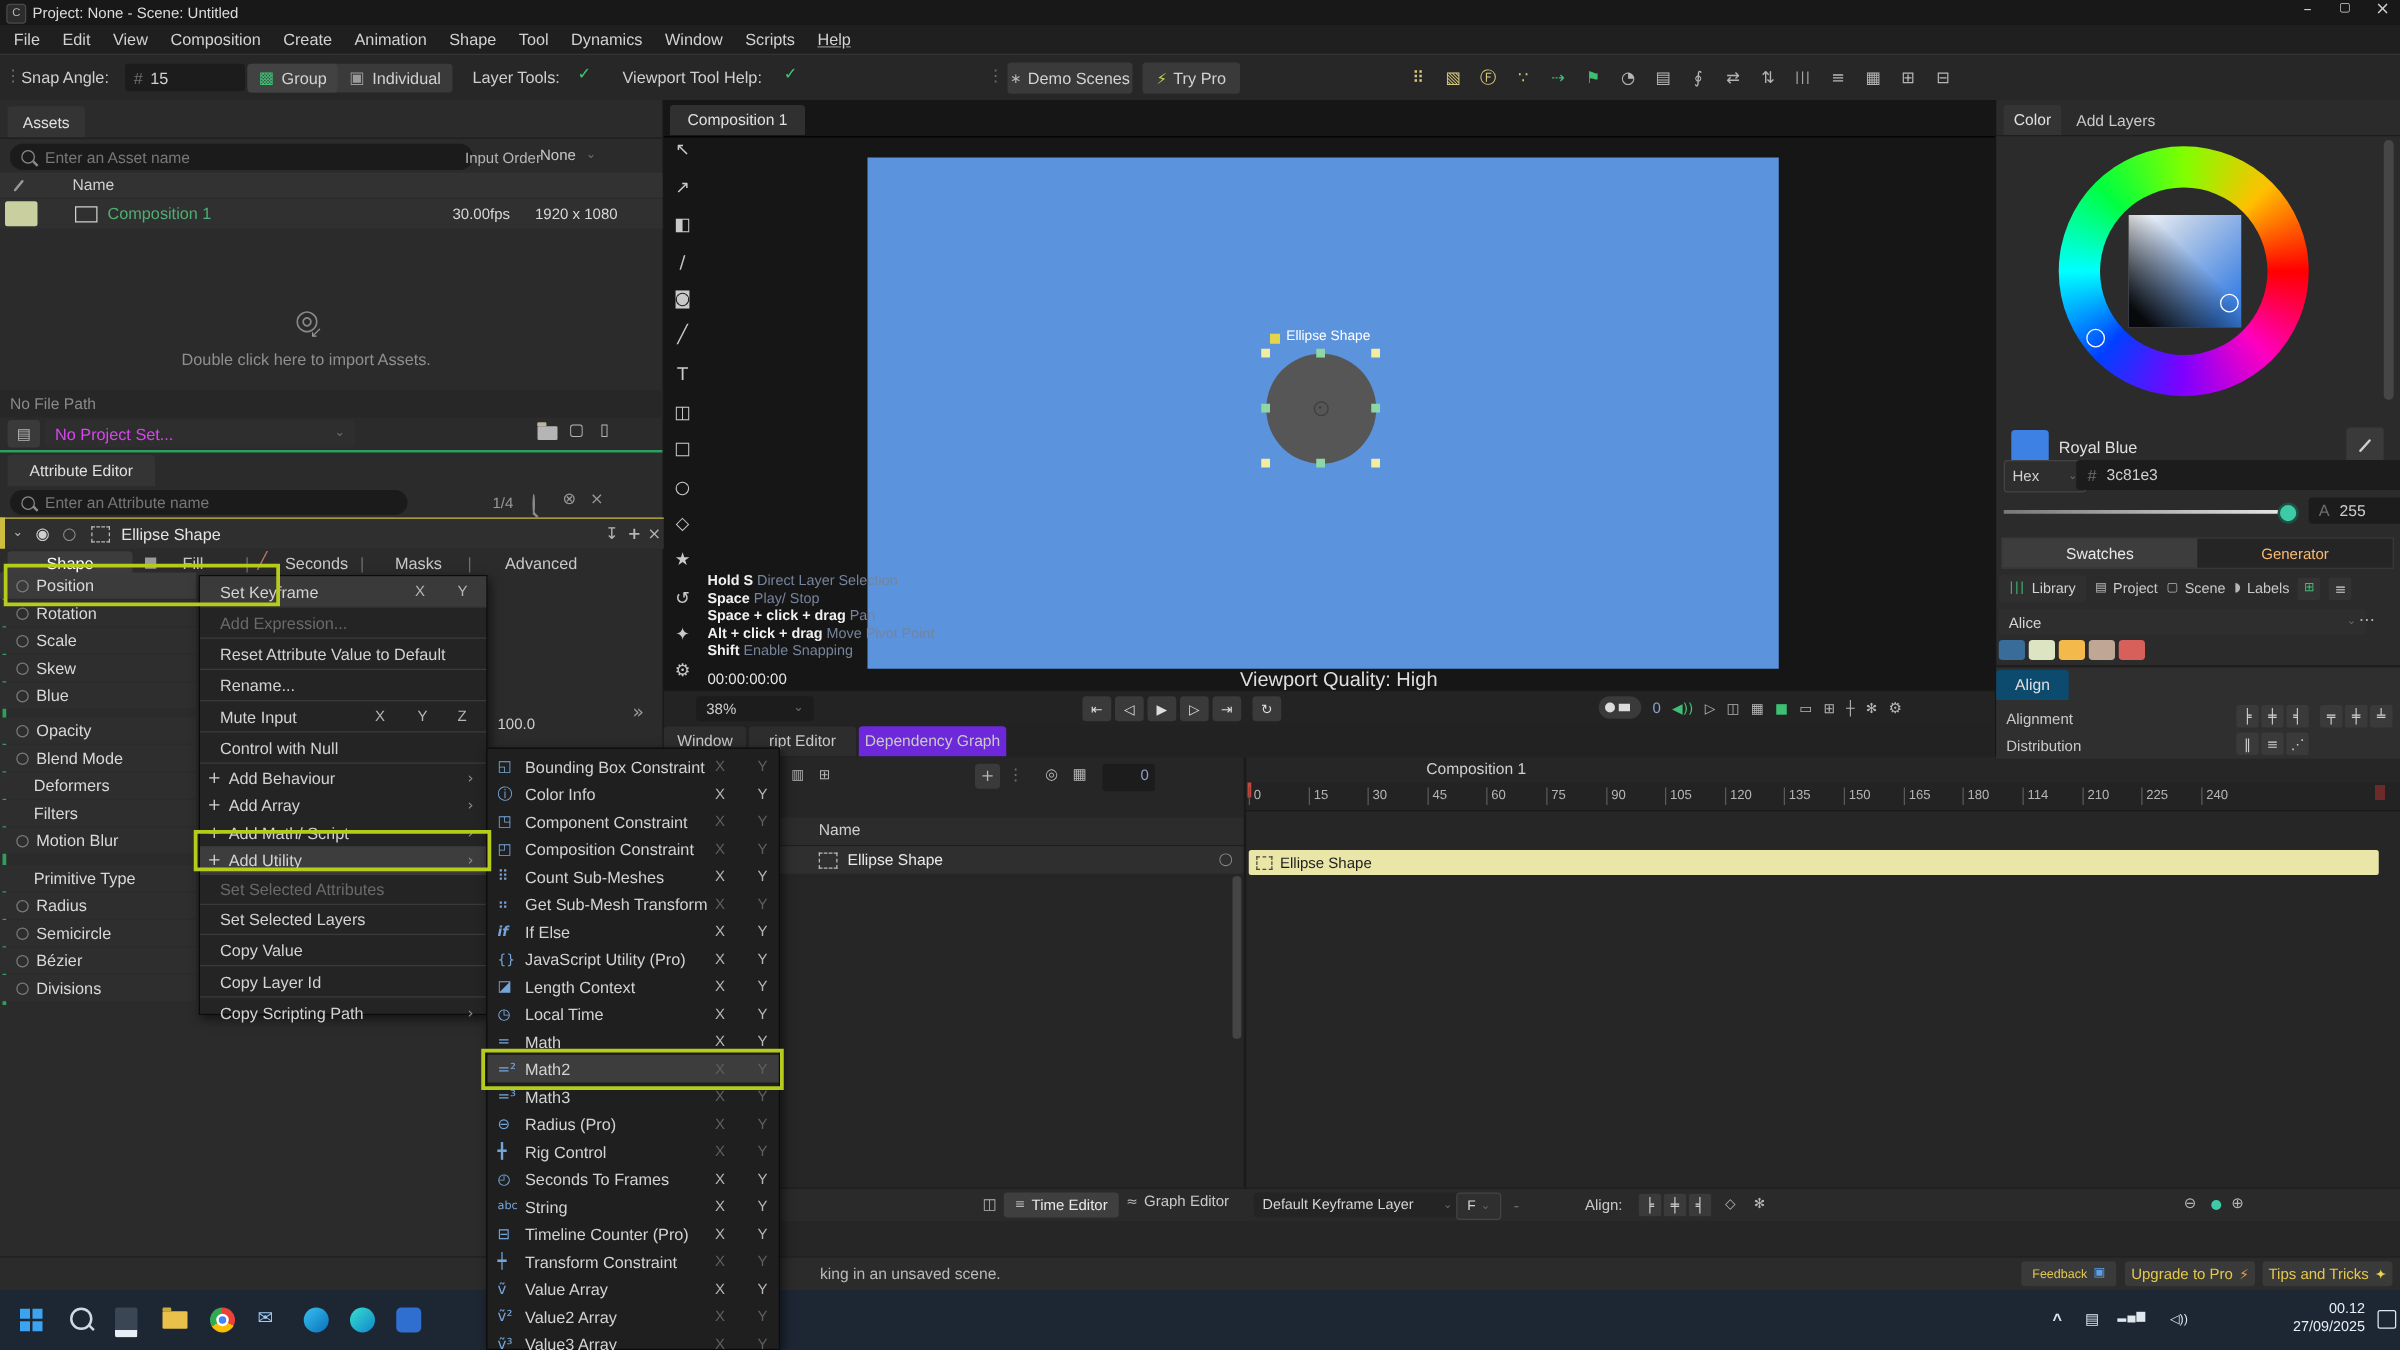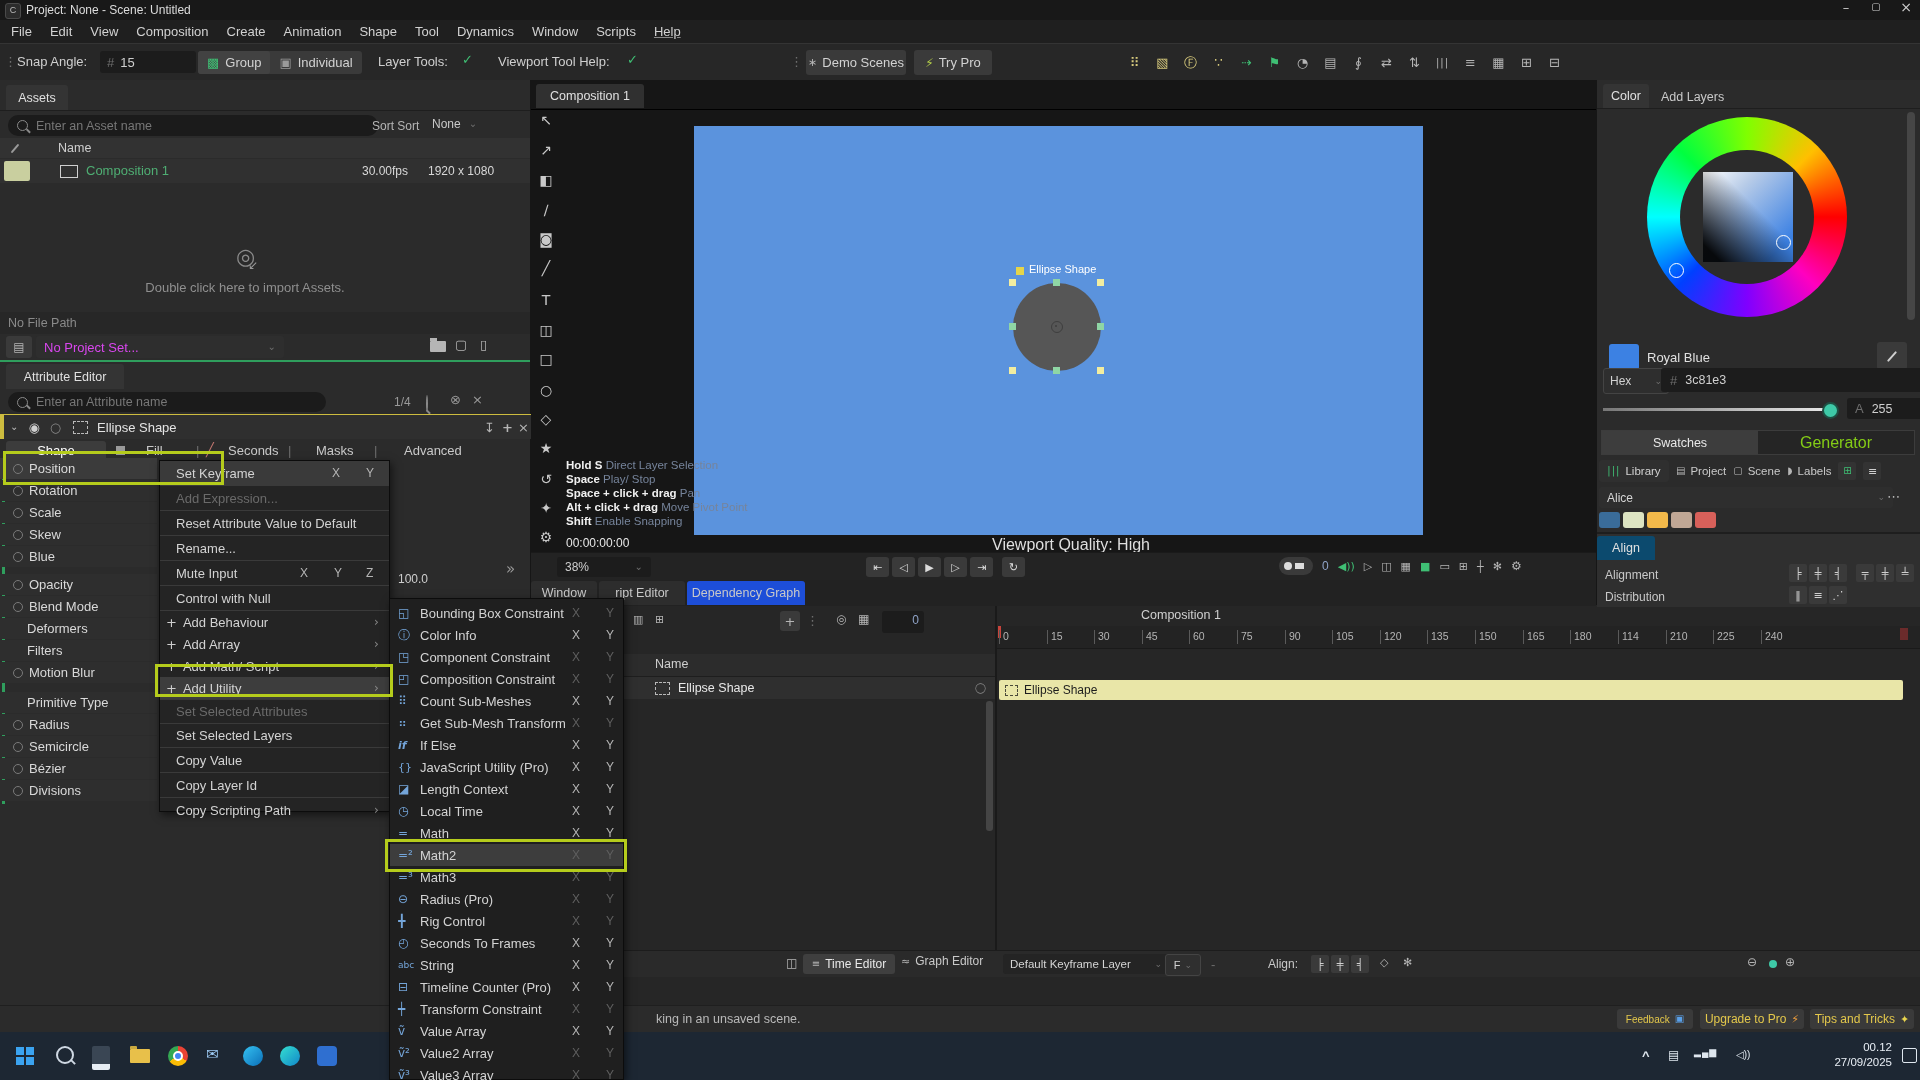--- a/index.html
+++ b/index.html
@@ -117,21 +117,21 @@
   </div>
 </div>
 
 <div class="a" style="left:0;top:80px;width:530px;height:925px;background:#2b2b2b;border-right:1px solid #161616">
   <div class="a tab" style="left:6px;top:5px;width:62px;height:25px;font-size:12.5px">Assets</div>
   <div class="a" style="left:0;top:30px;width:530px;height:1px;background:#1e1e1e"></div>
   <div class="a pill" style="left:8px;top:35px;width:352px;height:21px">
     <span class="mag"></span>
     <input placeholder="Enter an Asset name" style="">
   </div>
-  <span class="a" style="left:372px;top:39px;font-size:12px;color:#b5b5b5">Sort Sort</span>
+  <span class="a" style="left:372px;top:39px;font-size:12px;color:#b5b5b5">Input Order</span>
   <div class="a f" style="left:432px;top:37px;gap:8px">
     <span style="font-size:12px;color:#c9c9c9">None</span>
     <span class="ic dim" style="font-size:10px">⌄</span>
   </div>
   <div class="a f" style="left:0;top:58px;width:530px;height:20px;background:#323232">
     <span class="a" style="left:14px;top:5px;width:2px;height:11px;background:#9a9a9a;transform:rotate(40deg);border-radius:1px"></span>
     <span class="a" style="left:58px;font-size:12.5px;color:#cfcfcf">Name</span>
   </div>
   <div class="a" style="left:0;top:79px;width:530px;height:24px;background:#303030">
     <span class="a" style="left:4px;top:2px;width:26px;height:20px;background:#c9cf9f;border-radius:2px"></span>
@@ -336,21 +336,21 @@
     <span class="ic" style="font-size:11px">⊞</span>
     <span class="ic" style="font-size:11px">┼</span>
     <span class="ic" style="font-size:11px">✻</span>
     <span class="ic" style="font-size:12px">⚙</span>
   </div>
 </div>
 
 <div class="a f" style="left:531px;top:580px;width:1065px;height:26px;background:#222;gap:2px;padding-left:0">
   <div class="tab" style="width:66px;height:24px;font-size:12.5px;background:#2d2d2d;color:#c9c9c9">Window</div>
   <div class="tab" style="width:86px;height:24px;font-size:12.5px;background:#2d2d2d;color:#c9c9c9">ript Editor</div>
-  <div class="tab" style="width:118px;height:24px;font-size:12.5px;background:#1d4ed8;color:#c9c9c9">Dependency Graph</div>
+  <div class="tab" style="width:118px;height:24px;font-size:12.5px;background:#6d28d9;color:#c9c9c9">Dependency Graph</div>
 </div>
 <div class="a" style="left:531px;top:606px;width:1389px;height:370px;background:#262626">
 
   <span class="a ic" style="left:102px;top:8px;font-size:11px">▥</span>
   <span class="a ic" style="left:124px;top:8px;font-size:11px">⊞</span>
   <div class="a btn" style="left:249px;top:5px;width:20px;height:20px">
       <span class="ic">+</span>
     </div>
   <span class="a ic dim" style="left:275px;top:8px">⋮</span>
   <span class="a ic" style="left:305px;top:7px;font-size:12px">◎</span>
@@ -459,21 +459,21 @@
 
   <div class="a" style="left:6px;top:328px;width:226px;height:3px;background:linear-gradient(to right,#777,#e8e8e8)"></div>
   <div class="a" style="left:225px;top:322px;width:13px;height:13px;border-radius:50%;background:#3ec9a7;border:2px solid #1e4f43"></div>
   <div class="a in f" style="left:250px;top:318px;width:62px;height:21px;padding:0 8px;gap:8px">
     <span class="dim">A</span>
     <span style="font-size:12.5px">255</span>
   </div>
 
   <div class="a f" style="left:4px;top:350px;width:312px;height:23px;border:1px solid #3c3c3c">
     <div style="width:50%;height:100%;background:#3d3d3d;display:flex;align-items:center;justify-content:center;color:#e8e8e8;font-size:12.5px">Swatches</div>
-    <div style="width:50%;height:100%;background:#252525;display:flex;align-items:center;justify-content:center;color:#84cc16;font-size:16px">Generator</div>
+    <div style="width:50%;height:100%;background:#252525;display:flex;align-items:center;justify-content:center;color:#fdba74;font-size:12px">Generator</div>
   </div>
   <div class="a f" style="left:2px;top:380px;gap:7px">
     <div class="btn" style="width:70px;height:22px;background:#2f2f2f">
       <span class="ic grn" style="font-size:10px;letter-spacing:1px">|||</span>
       <span style="font-size:11.5px">Library</span>
     </div>
     <div class="f" style="gap:5px">
       <span class="ic" style="font-size:10px">▤</span>
       <span style="font-size:11.5px;color:#c9c9c9">Project</span>
     </div>

